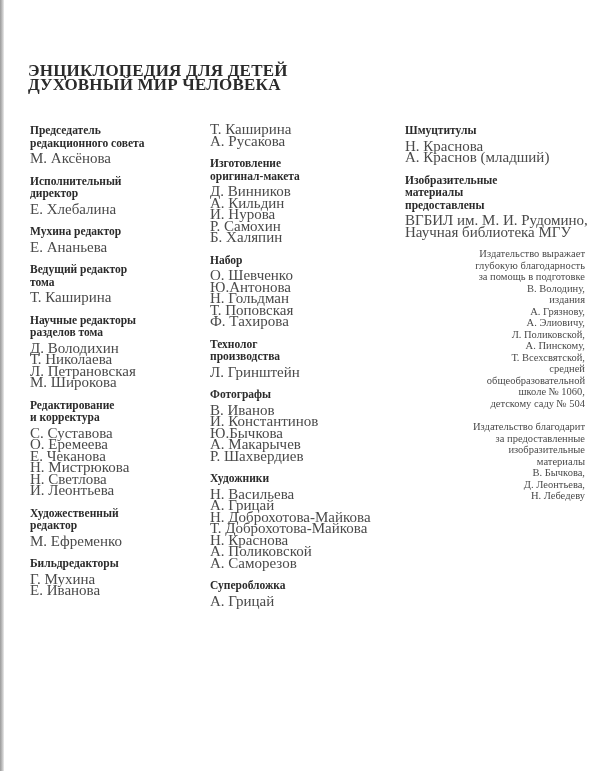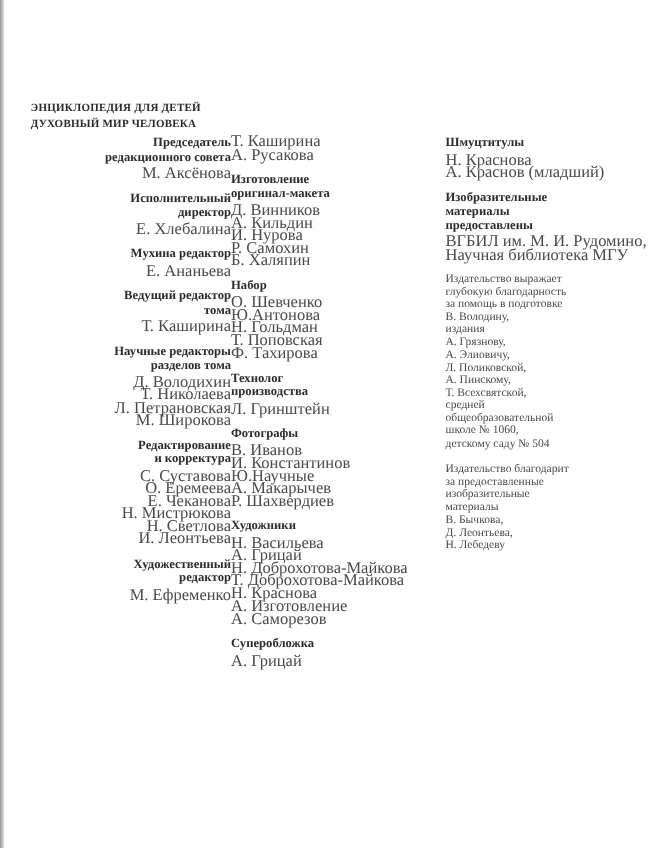--- a/index.html
+++ b/index.html
@@ -19,34 +19,34 @@
       position: absolute;
       left: 0;
       top: 0;
       width: 4px;
       height: 771px;
       background: linear-gradient(to right, #9a9a9a 0, #bdbdbd 2px, #ececec 4px);
     }
     .title-block {
       position: absolute;
       left: 28px;
-      top: 92px;
+      top: 64px;
       font-family: "Liberation Serif", "DejaVu Serif", serif;
-      font-size: 10px;
+      font-size: 17px;
       line-height: 14px;
       font-weight: bold;
       letter-spacing: 0.2px;
       color: #2b2b2b;
     }
     .col {
       position: absolute;
       top: 124px;
       width: 180px;
     }
-    .col-1 { left: 30px; text-align: right; }
+    .col-1 { left: 30px; }
     .col-2 { left: 210px; }
     .col-3 { left: 405px; }
 
     .section {
       margin-bottom: 10px;
     }
     .heading {
       font-family: "Liberation Serif", "DejaVu Serif", serif;
       font-weight: bold;
       font-size: 11.5px;
@@ -66,20 +66,21 @@
     }
     .para {
       font-size: 10.5px;
       line-height: 11.5px;
       color: #4a4a4a;
       margin-bottom: 12px;
     }
     .para-line {
       display: block;
       white-space: nowrap;
+      text-align: right;
     }
   </style>
 </head>
 <body>
 
 <div class="left-edge"></div>
 
 <div class="title-block">
   <div>ЭНЦИКЛОПЕДИЯ ДЛЯ ДЕТЕЙ</div>
   <div>ДУХОВНЫЙ МИР ЧЕЛОВЕКА</div>
@@ -135,20 +136,27 @@
       <span class="name">И. Леонтьева</span>
     </div>
   </div>
   <div class="section">
     <div class="heading">Художественный
 редактор</div>
     <div class="names">
       <span class="name">М. Ефременко</span>
     </div>
   </div>
+  <div class="section">
+    <div class="heading">Бильдредакторы</div>
+    <div class="names">
+      <span class="name">Г. Мухина</span>
+      <span class="name">Е. Иванова</span>
+    </div>
+  </div>
 </div>
 
 <div class="col col-2">
   <div class="section">
     <div class="names">
       <span class="name">Т. Каширина</span>
       <span class="name">А. Русакова</span>
     </div>
   </div>
   <div class="section">
@@ -177,34 +185,34 @@
 производства</div>
     <div class="names">
       <span class="name">Л. Гринштейн</span>
     </div>
   </div>
   <div class="section">
     <div class="heading">Фотографы</div>
     <div class="names">
       <span class="name">В. Иванов</span>
       <span class="name">И. Константинов</span>
-      <span class="name">Ю.Научные</span>
+      <span class="name">Ю.Бычкова</span>
       <span class="name">А. Макарычев</span>
       <span class="name">Р. Шахвердиев</span>
     </div>
   </div>
   <div class="section">
     <div class="heading">Художники</div>
     <div class="names">
       <span class="name">Н. Васильева</span>
       <span class="name">А. Грицай</span>
       <span class="name">Н. Доброхотова-Майкова</span>
       <span class="name">Т. Доброхотова-Майкова</span>
       <span class="name">Н. Краснова</span>
-      <span class="name">А. Изготовление</span>
+      <span class="name">А. Поликовской</span>
       <span class="name">А. Саморезов</span>
     </div>
   </div>
   <div class="section">
     <div class="heading">Суперобложка</div>
     <div class="names">
       <span class="name">А. Грицай</span>
     </div>
   </div>
 </div>

